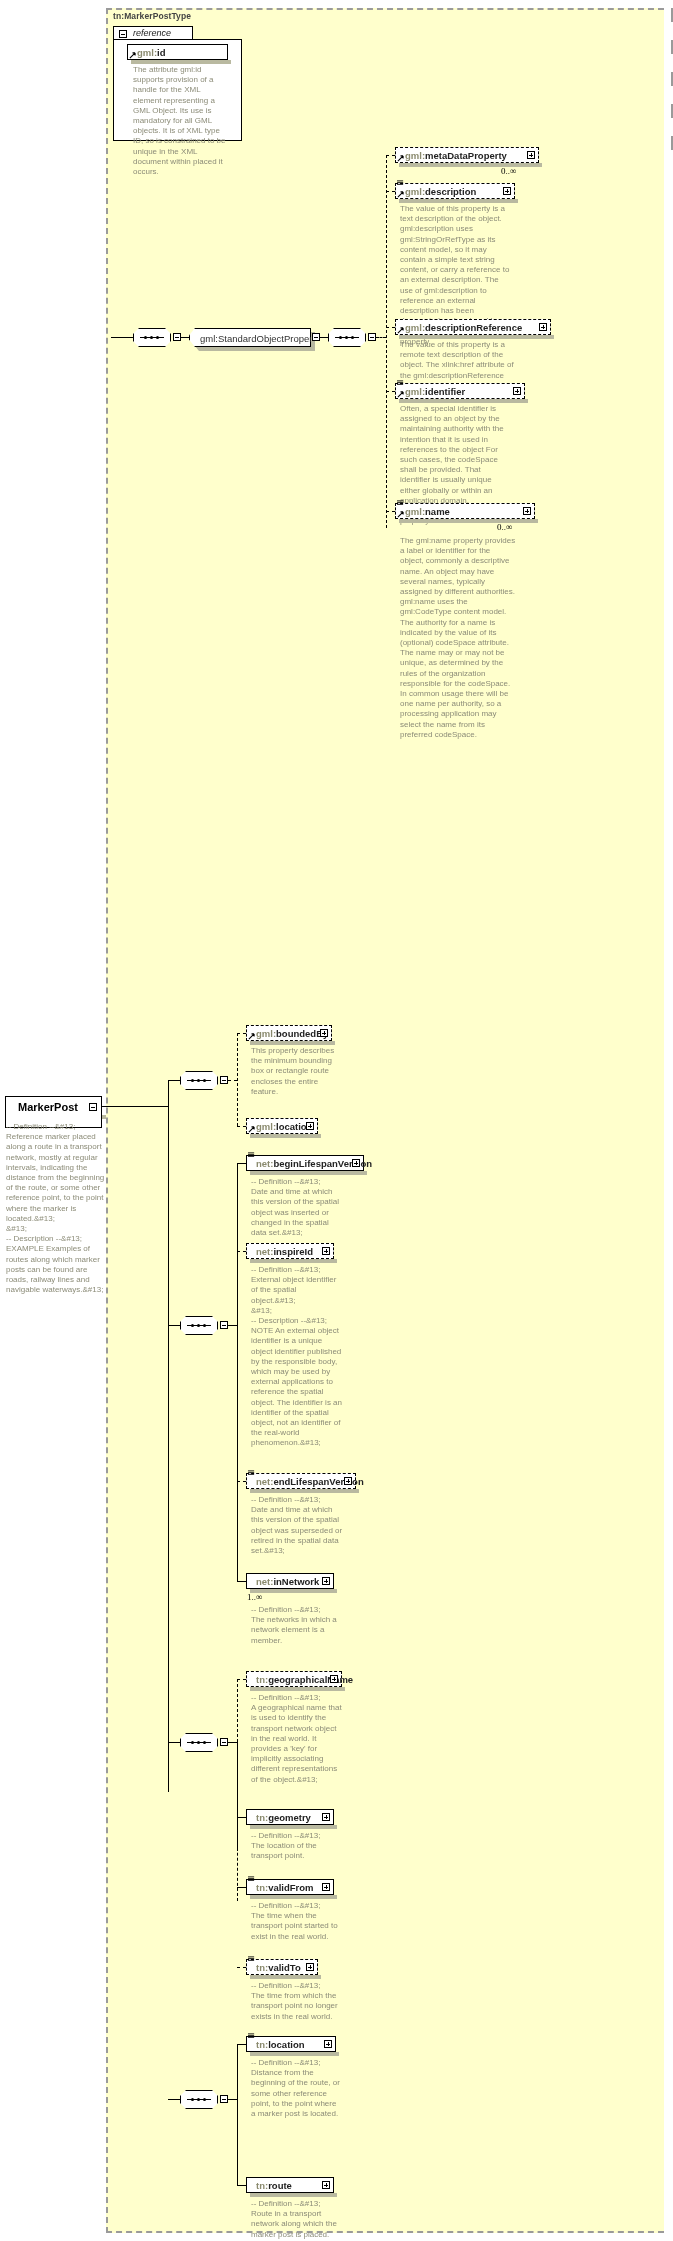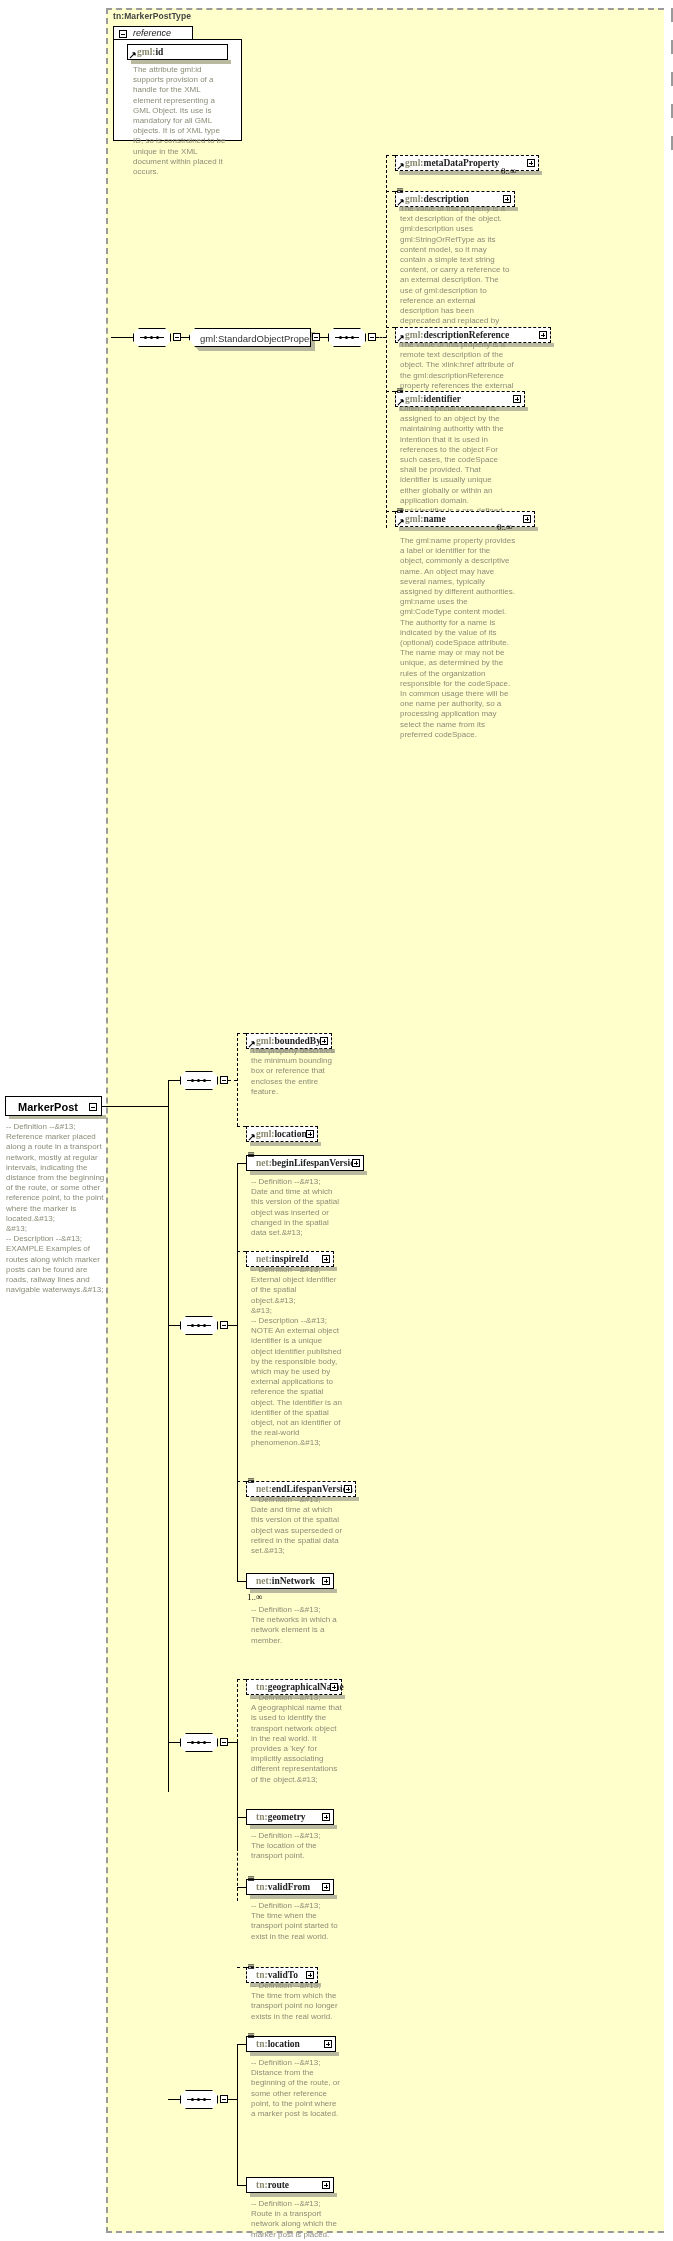--- a/index.html
+++ b/index.html
@@ -51,23 +51,22 @@
     content:""; position:absolute; left:3px; top:1px; width:1px; height:4px; background:#000;
   }
   
   .ebox{
     position:absolute; background:#fff;
     border:1px solid #000;
     height:16px;
     font-size:9.5px; font-weight:bold;
     color:#222;
     white-space:nowrap;
-    font-family:Liberation Serif, serif;
-  }
-  .ebox.opt{ border:1px dashed #000;margin-top:8px; }
+  }
+  .ebox.opt{ border:1px dashed #000; }
   .ebox .lbl{
     position:absolute; left:9px; top:0px; line-height:15px;
   }
   .ebox .pfx{ color:#8a8a6e; font-weight:bold; }
   .ebox .shadow{
     position:absolute; left:3px; top:15px; height:4px; right:-4px;
     background:#b9b9a0;
   }
   .ebox .pb{ right:3px; top:3px; }
   
@@ -125,21 +124,21 @@
   .hline{ position:absolute; height:1px; background:#000; }
   .vline{ position:absolute; width:1px; background:#000; }
   .hdash{ position:absolute; height:0; border-top:1px dashed #000; }
   .vdash{ position:absolute; width:0; border-left:1px dashed #000; }
   
   .occ{
     position:absolute; font-size:9px; color:#000; font-family:"Liberation Serif", serif;
   }
   
   #root-box{
-    position:absolute; left:5px; top:1096px; width:97px; height:20px;
+    position:absolute; left:5px; top:1096px; width:97px; height:32px;
     background:#fff; border:1px solid #000;
   }
   #root-box .rlbl{
     position:absolute; left:12px; top:2px; font-size:11px; font-weight:bold; color:#000;
     line-height:16px;
   }
   #root-sh{ position:absolute; left:9px; top:1115px; width:97px; height:4px; background:#b9b9a0; }
   
   .edgetick{ position:absolute; right:0; width:2px; height:14px; background:#9a9a9a; }
 </style>
@@ -303,21 +302,21 @@
 
 <div class="hdash" style="left:237px; top:1033px; width:9px;"></div>
 <div class="ebox opt" style="left:246px; top:1025px; width:86px;">
   <svg class="refarrow" viewBox="0 0 8 8">
     <path d="M1,7 L7,1 M7,1 L4,1 M7,1 L7,4" stroke="#000" stroke-width="1.2" fill="none"></path>
   </svg>
   <span class="lbl"><span class="pfx">gml:</span>boundedBy</span>
   <span class="plusbox pb"></span>
   <span class="shadow"></span>
 </div>
-<div class="anno" style="left:251px; top:1046px; width:85px;">This property describes the minimum bounding box or reference that encloses the entire feature.</div>
+<div class="anno" style="left:251px; top:1046px; width:85px;">This property describes the minimum bounding box or rectangle route encloses the entire feature.</div>
 
 <div class="hdash" style="left:237px; top:1126px; width:9px;"></div>
 <div class="ebox opt" style="left:246px; top:1118px; width:72px;">
   <svg class="refarrow" viewBox="0 0 8 8">
     <path d="M1,7 L7,1 M7,1 L4,1 M7,1 L7,4" stroke="#000" stroke-width="1.2" fill="none"></path>
   </svg>
   <span class="lbl"><span class="pfx">gml:</span>location</span>
   <span class="plusbox pb"></span>
   <span class="shadow"></span>
 </div>

